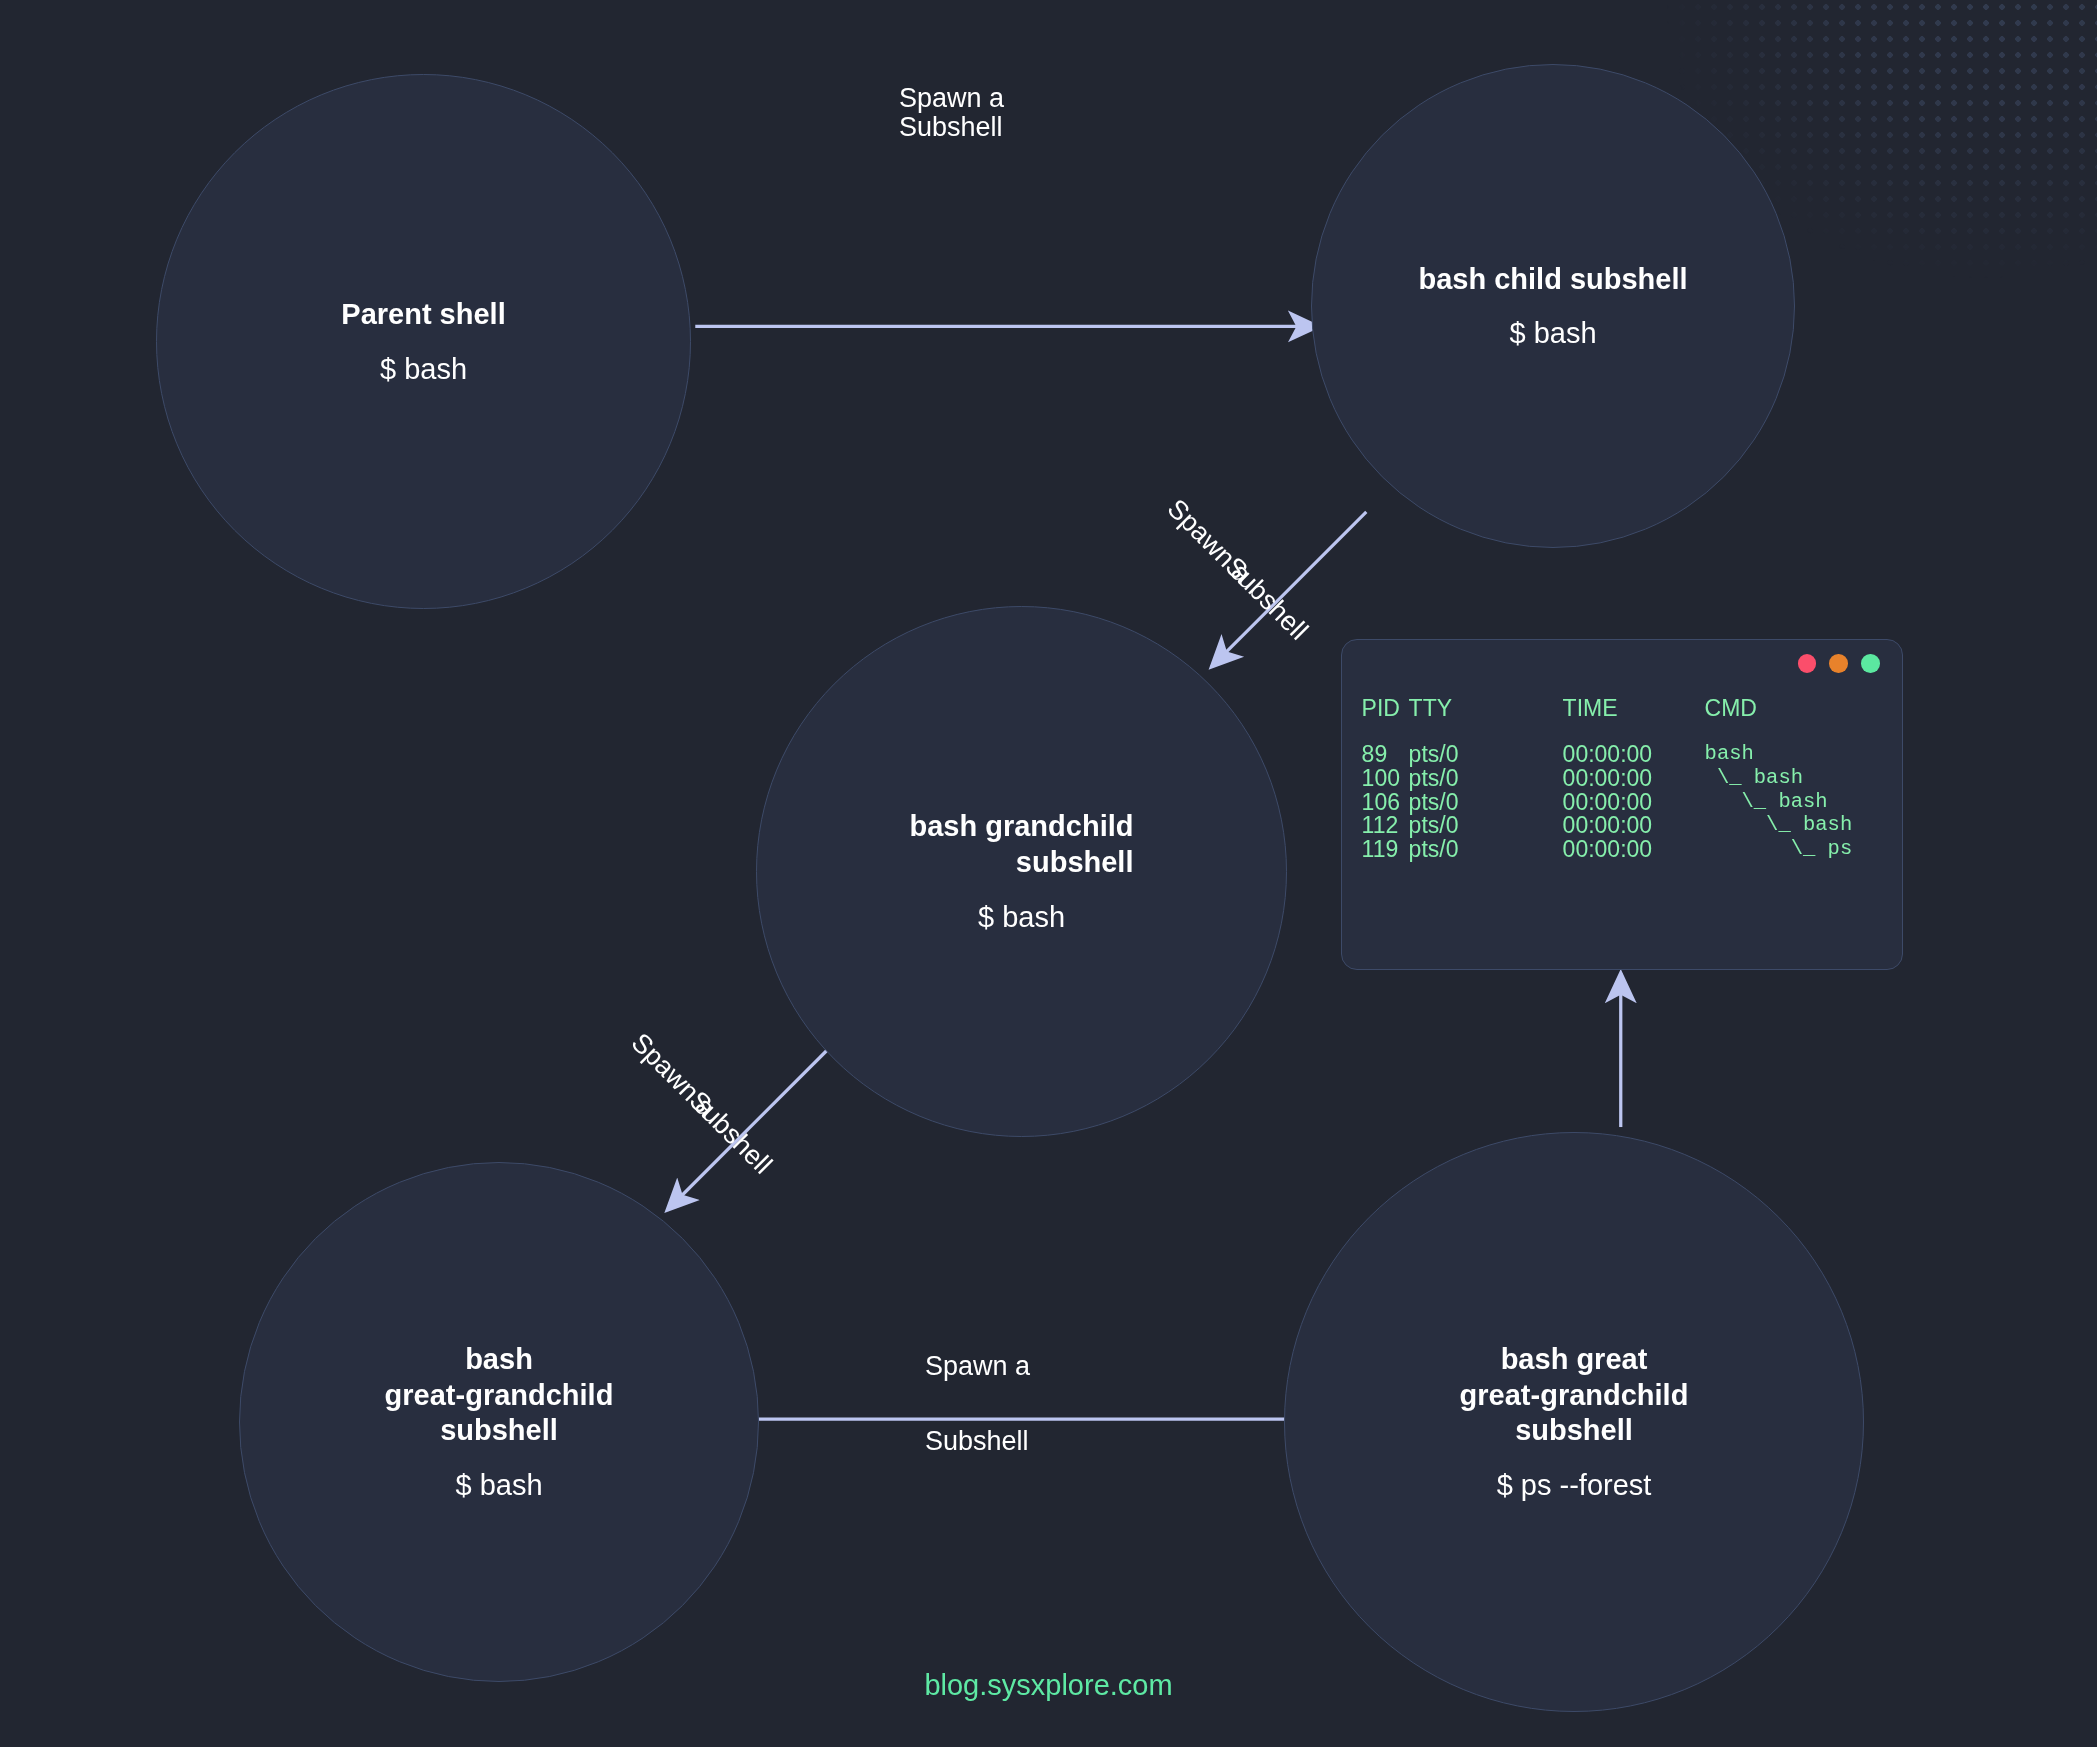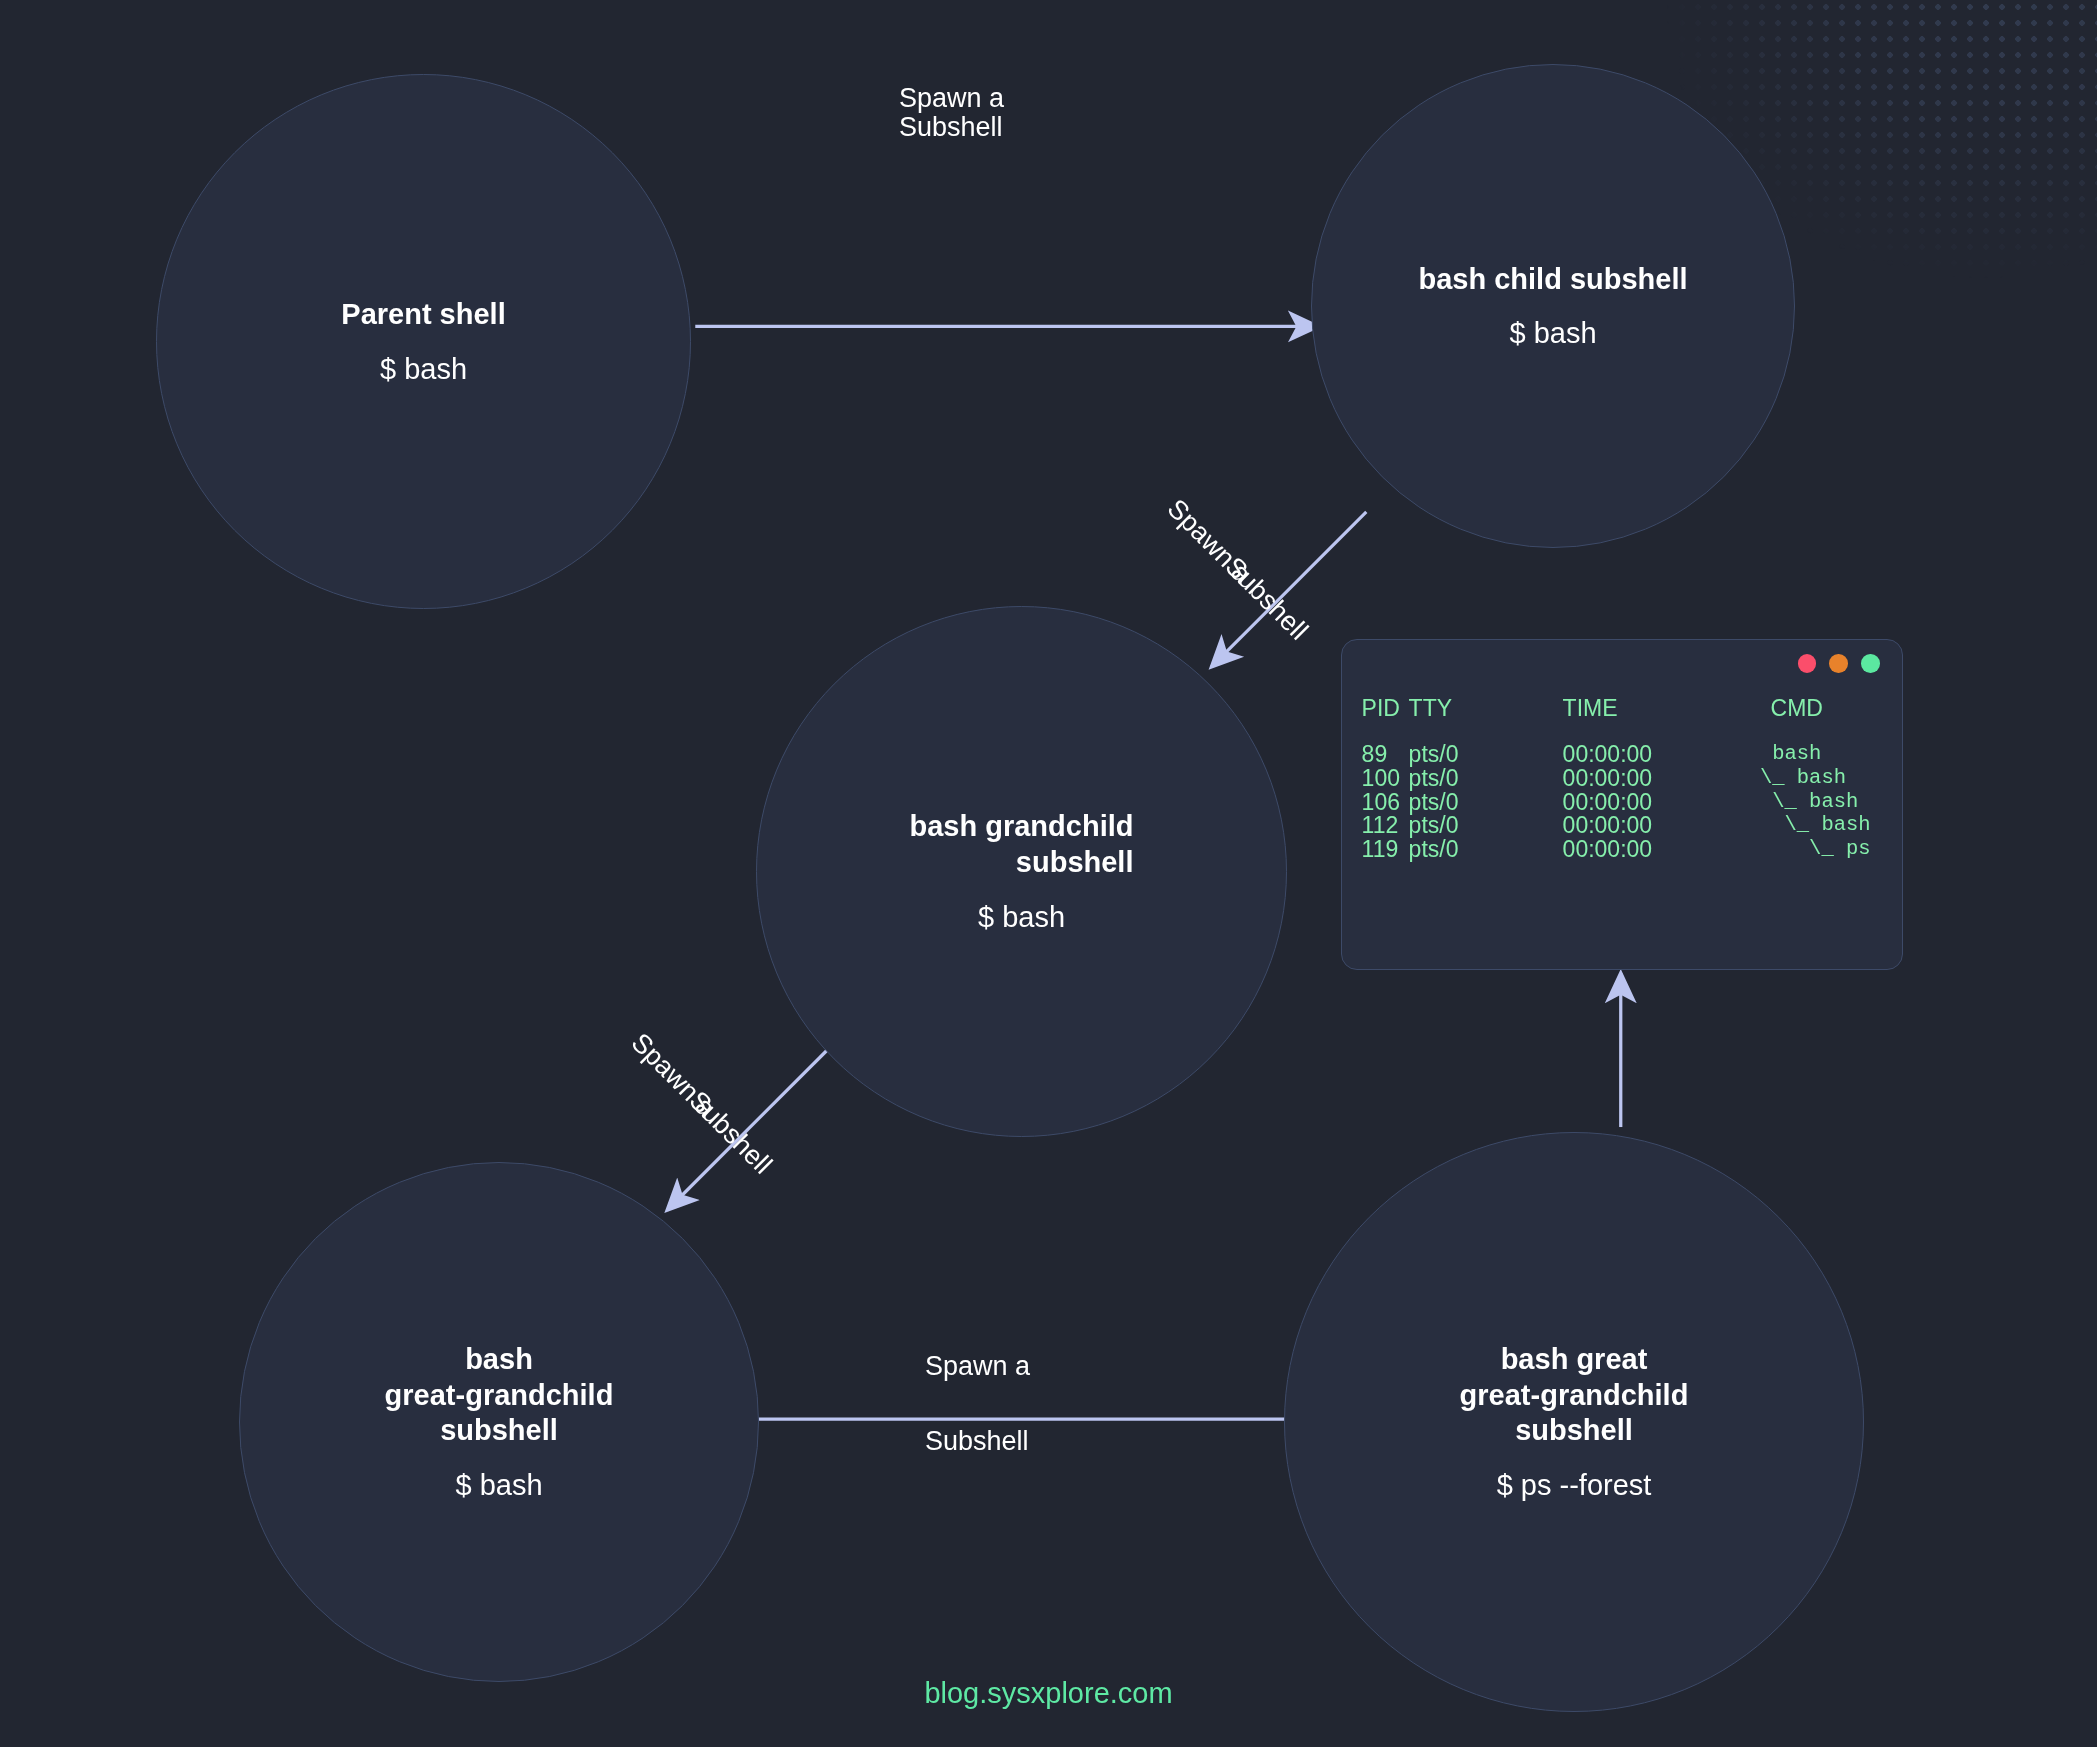--- a/index.html
+++ b/index.html
@@ -104,37 +104,36 @@
     font-size:23px;
   }
   #terminal .hdr{
     display:flex;
     margin-bottom:21.4px;
   }
   #terminal .hdr span{display:inline-block;}
   .c-pid{width:47px;}
   .c-tty{width:154px;}
   .c-time{width:142px;}
-  .c-cmd{flex:1;text-align:center;}
+  .c-cmd{flex:1;}
   #terminal .row{
     display:flex;
     line-height:1.03;
     white-space:pre;
   }
   #terminal .row .c-cmd{font-family:"Liberation Mono", monospace;font-size:20.5px;}
 
   
   #footer{
     position:absolute;
     left:0; right:0;
     top:1669px;
     text-align:center;
     color:#5ee9a4;
     font-size:29px;
-    margin-top:8px;
   }
 </style>
 </head>
 <body>
 
 <div id="stage">
 
   <div class="halftone">
     <div class="halftone-inner"></div>
   </div>

